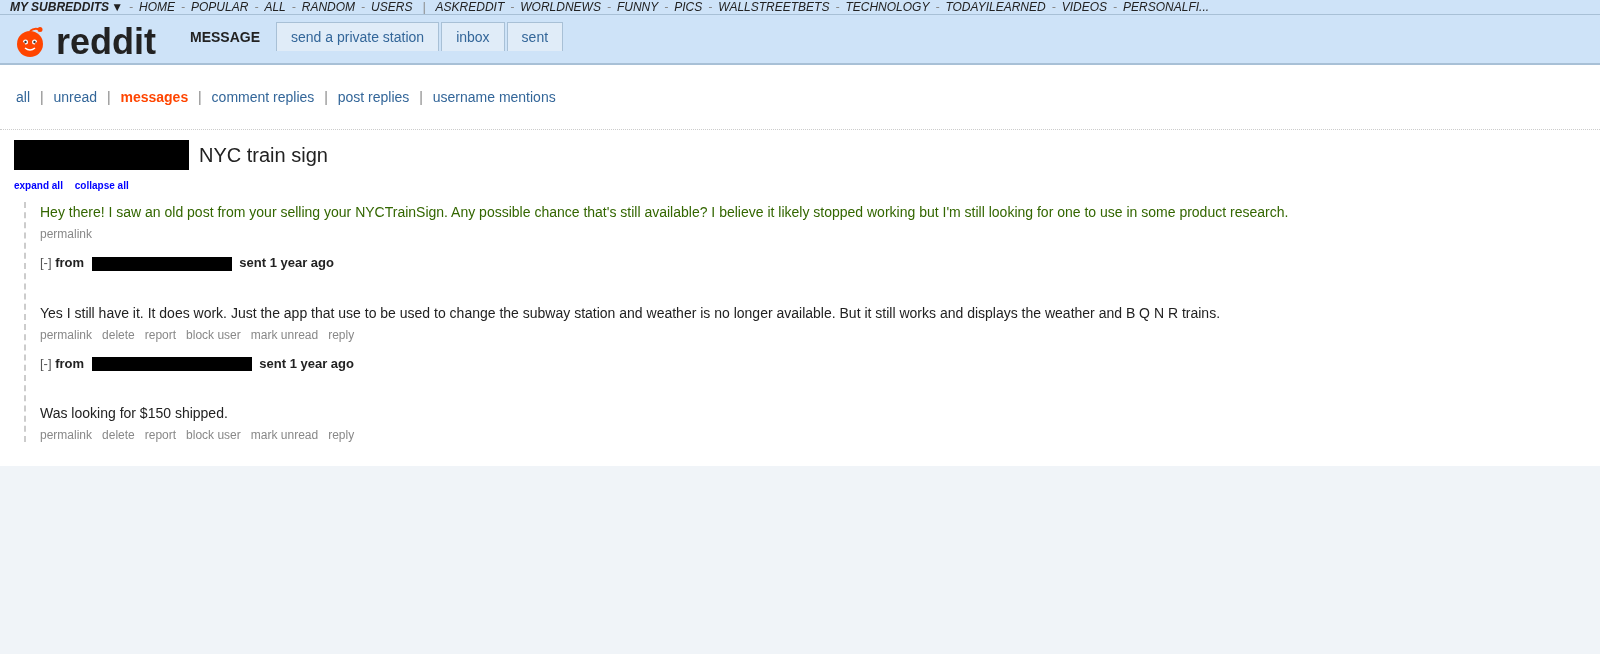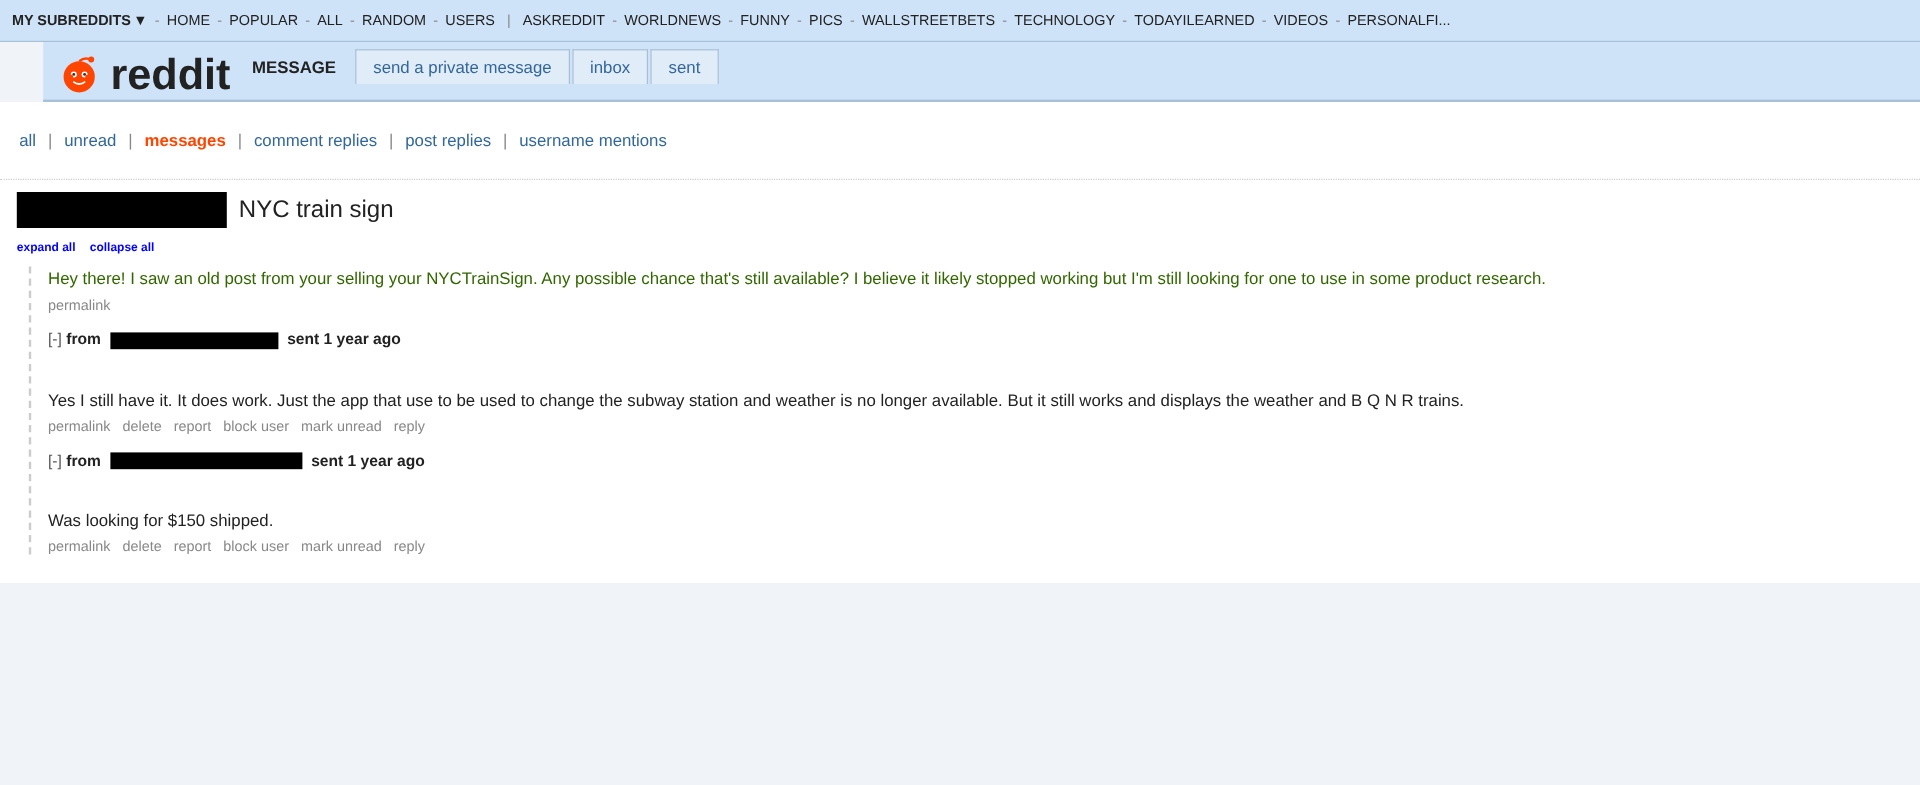--- a/index.html
+++ b/index.html
@@ -1,47 +1,47 @@
 <!DOCTYPE html>
 <html><head>
   <meta charset="utf-8">
   <style>
     * { margin: 0; padding: 0; box-sizing: border-box; }
     body { font-family: Arial, sans-serif; font-size: 14px; background: #f0f4f8; color: #222; }
 
     
     #top-nav {
       background: #cee3f8;
-      padding: 10px 10px;
+      padding: 0 10px;
       font-size: 12px;
       display: flex;
       align-items: center;
       gap: 4px;
       border-bottom: 1px solid #a8c0d6;
+      font-style: italic;
     }
     #top-nav .my-subreddits {
       font-weight: bold;
       font-size: 12px;
       color: #222;
       cursor: pointer;
       display: flex;
       align-items: center;
       gap: 2px;
     }
     #top-nav .nav-sep { color: #888; padding: 0 2px; }
 
     
     #header {
       background: #cee3f8;
       padding: 6px 10px 0 10px;
       display: flex;
-      align-items: flex-start;
-      gap: 4px;
+      align-items: flex-end;
+      gap: 20px;
       border-bottom: 2px solid #a8c0d6;
-      margin-left: 36px;
     }
     #logo {
       display: flex;
       align-items: center;
       gap: 6px;
     }
     #logo .logo-text {
       font-size: 36px;
       font-weight: bold;
       color: #222;
@@ -248,21 +248,21 @@
       <path d="M15 26 Q20 30 25 26" stroke="white" stroke-width="1.5" fill="none"></path>
       <ellipse cx="12" cy="22" rx="3" ry="2" fill="#ff4500" stroke="none"></ellipse>
       <ellipse cx="28" cy="22" rx="3" ry="2" fill="#ff4500" stroke="none"></ellipse>
       <path d="M20 9 Q25 5 30 8" stroke="#ff4500" stroke-width="2" fill="none"></path>
       <circle cx="30" cy="7.5" r="2.5" fill="#ff4500"></circle>
     </svg>
     <span class="logo-text">reddit</span>
   </div>
   <div id="header-tabs">
     <span class="header-tab message-title">MESSAGE</span>
-    <a class="header-tab">send a private message</a>
+    <a class="header-tab">send a private station</a>
     <a class="header-tab">inbox</a>
     <a class="header-tab">sent</a>
   </div>
 </div>
 
 <div id="sub-nav">
   <a>all</a>
   <span class="sep">|</span>
   <a>unread</a>
   <span class="sep">|</span>

